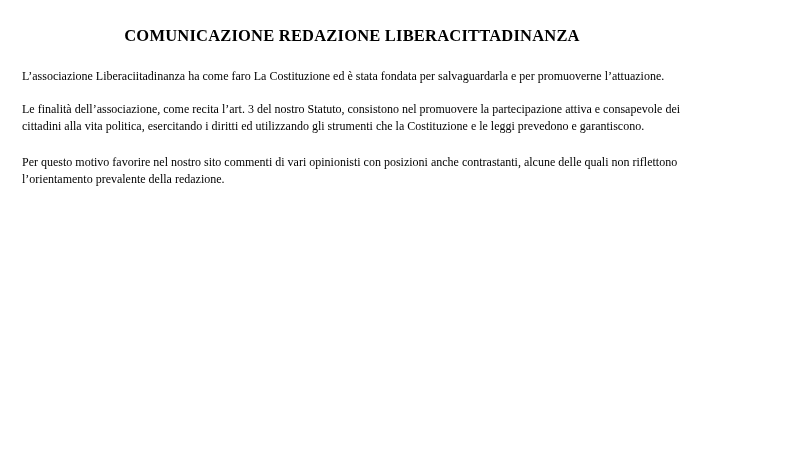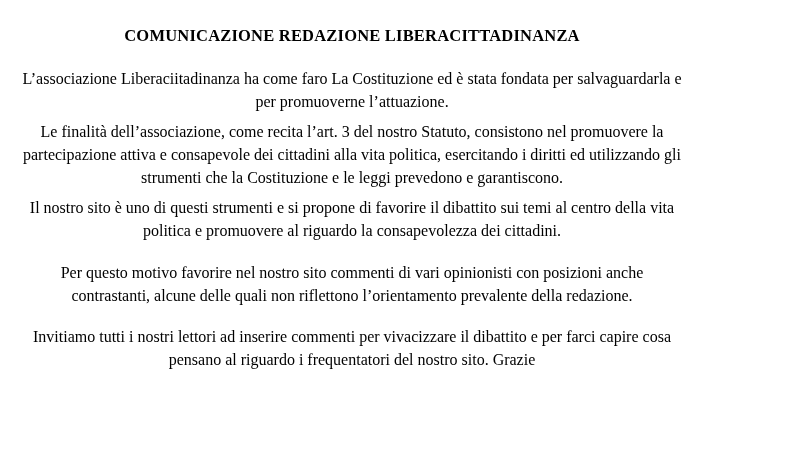--- a/index.html
+++ b/index.html
@@ -23,41 +23,39 @@
   }
   .doc-title {
     text-align: center;
     font-weight: bold;
     font-size: 16.5px;
     letter-spacing: 0.2px;
     margin: 0 0 22px 0;
     line-height: 1.2;
   }
   .body-block {
-    font-size: 16px;
+    font-size: 12px;
     line-height: 1.42;
-    text-align: center;
+    text-align: left;
   }
   .para {
     margin: 0;
   }
   .spacer {
     height: 19px;
   }
   .para + .para {
-    margin-top: 8px;
+    margin-top: 16px;
   }
 </style>
 </head>
 <body>
 
 <div class="page">
   <h1 class="doc-title">COMUNICAZIONE REDAZIONE LIBERACITTADINANZA</h1>
   <div class="body-block">
       <p class="para">L’associazione Liberaciitadinanza ha come faro La Costituzione ed è stata fondata per salvaguardarla e per promuoverne l’attuazione.</p>
       <p class="para">Le finalità dell’associazione, come recita l’art. 3 del nostro Statuto, consistono nel promuovere la partecipazione attiva e consapevole dei cittadini alla vita politica, esercitando i diritti ed utilizzando gli strumenti che la Costituzione e le leggi prevedono e garantiscono.</p>
-      <p class="para">Il nostro sito è uno di questi strumenti e si propone di favorire il dibattito sui temi al centro della  vita politica e promuovere al riguardo la consapevolezza dei cittadini.</p>
       <div class="spacer"></div>
       <p class="para">Per questo motivo favorire nel nostro sito commenti di vari opinionisti con posizioni anche contrastanti, alcune delle quali  non riflettono l’orientamento prevalente della redazione.</p>
       <div class="spacer"></div>
-      <p class="para">Invitiamo tutti i nostri lettori ad inserire commenti per vivacizzare il dibattito e per farci capire cosa pensano al riguardo i frequentatori del nostro sito. Grazie</p>
     </div>
 </div>
 
 </body></html>

